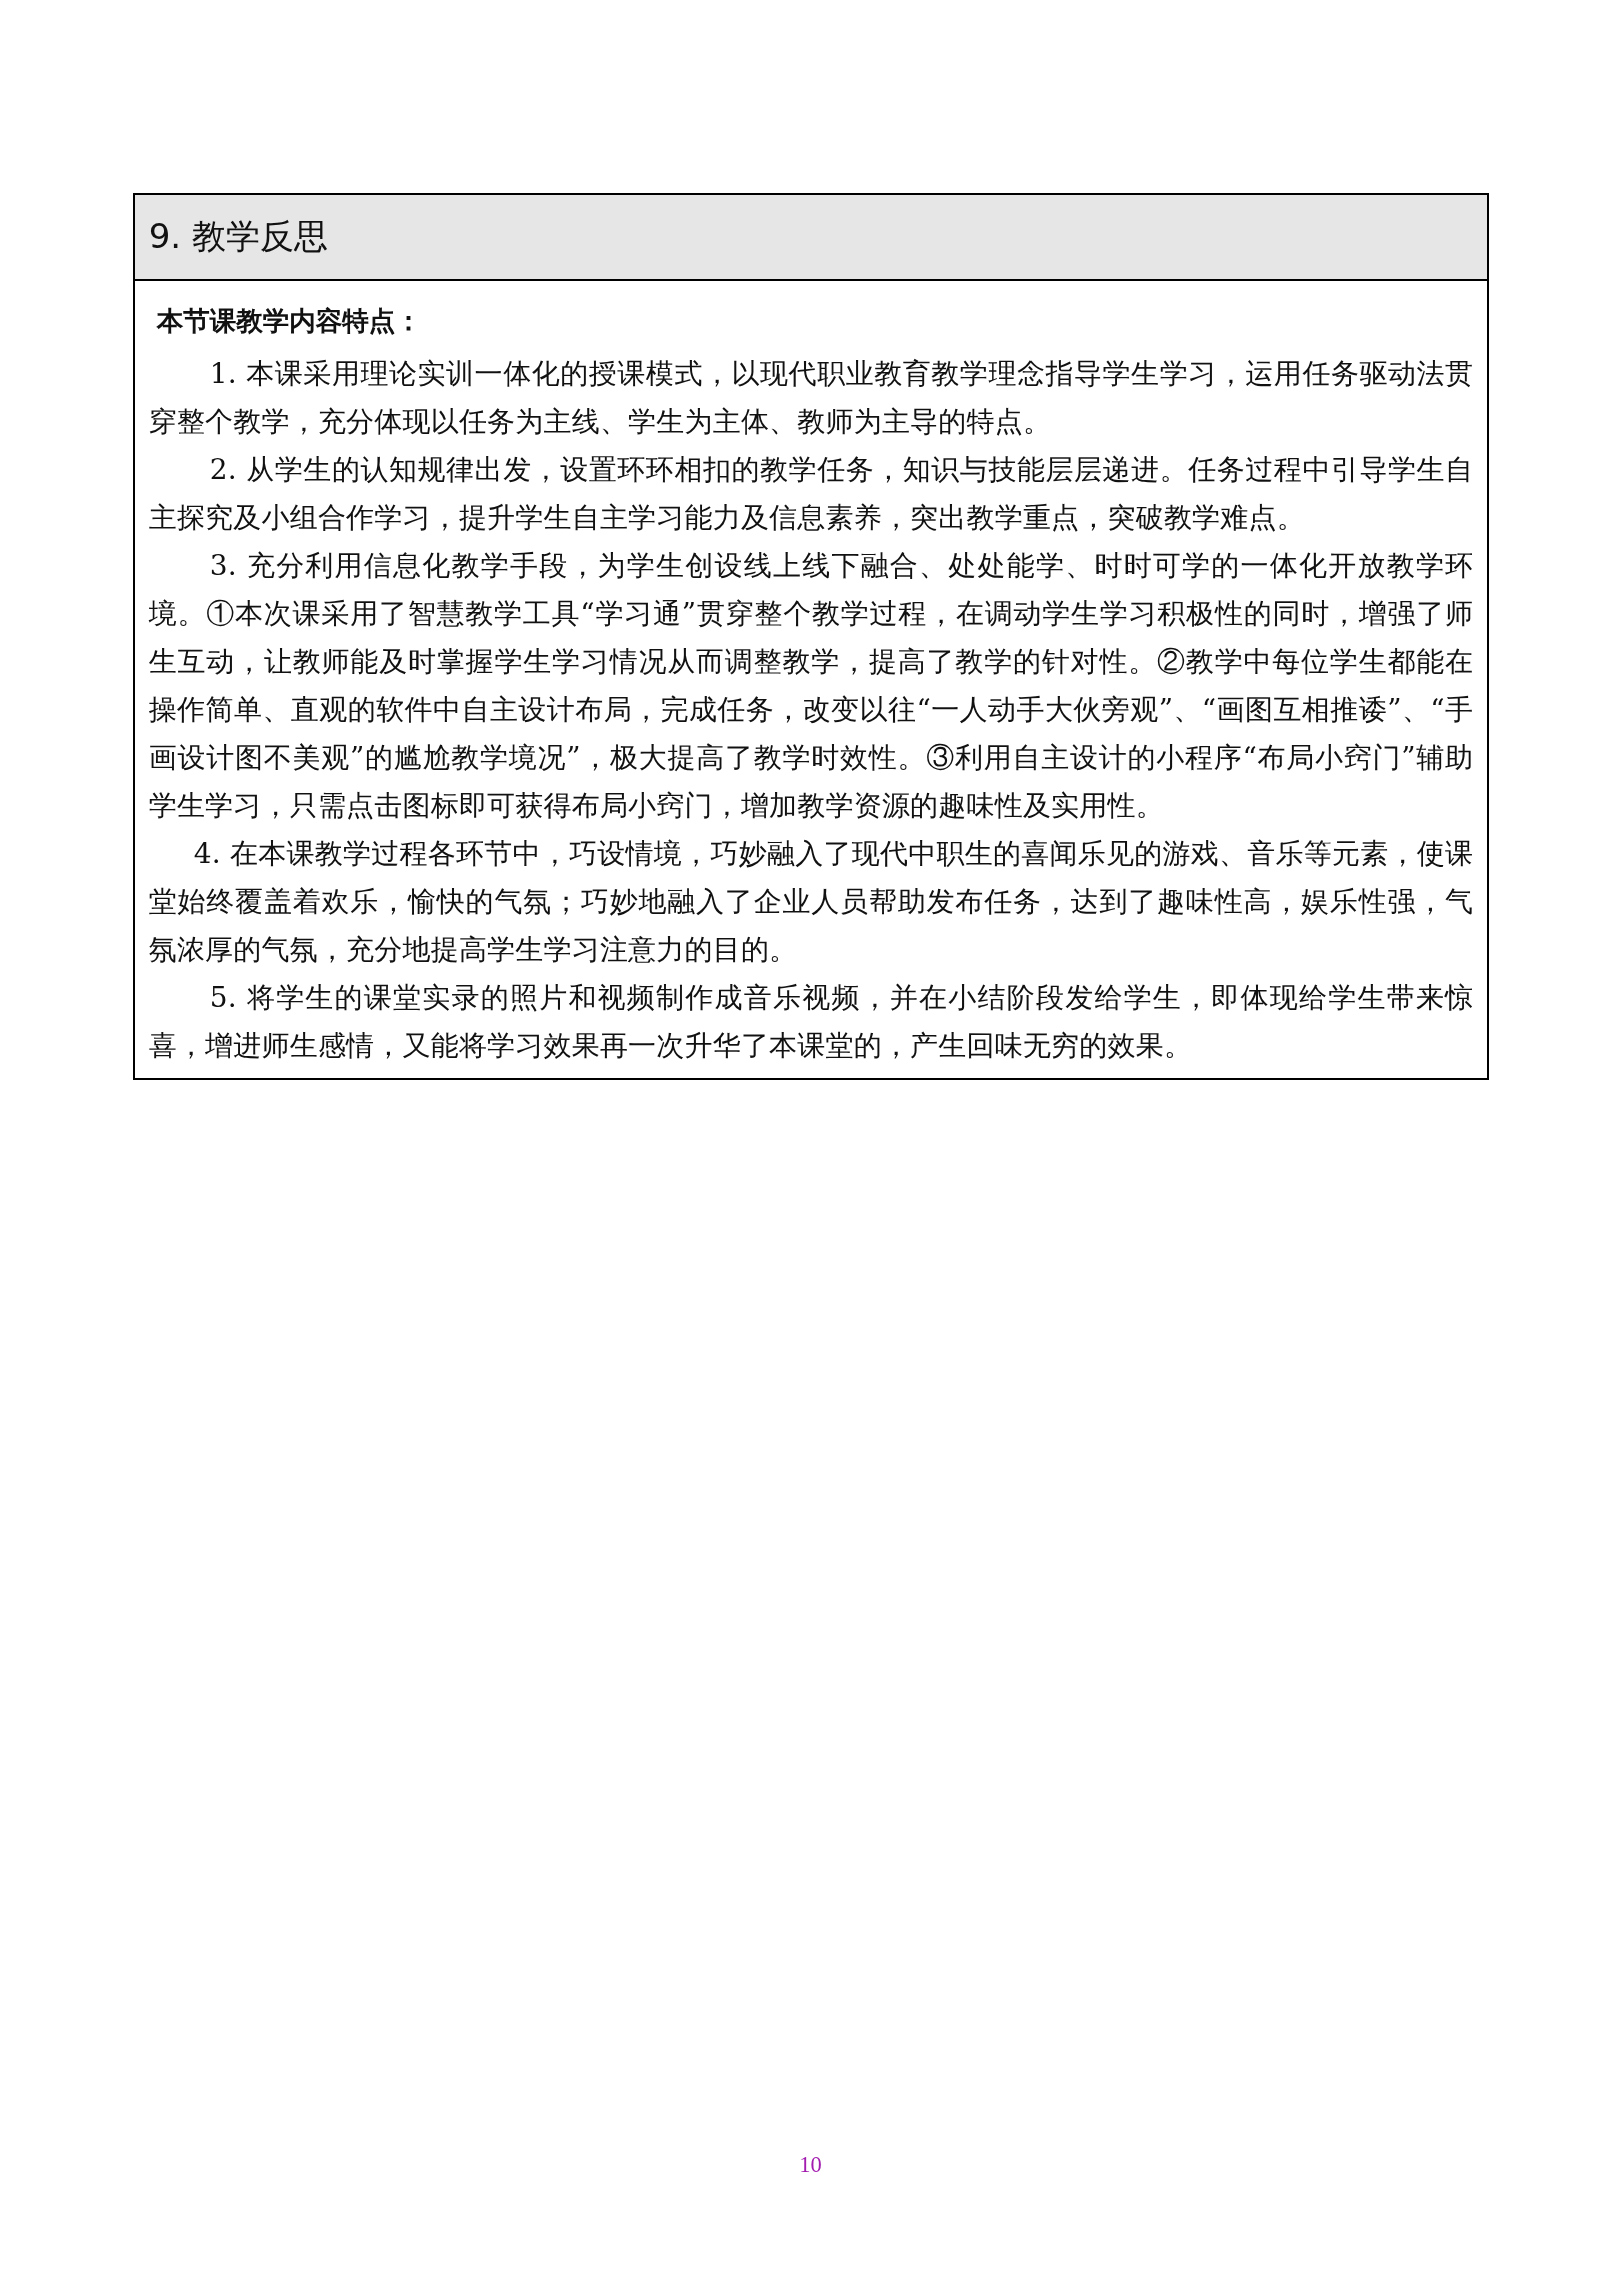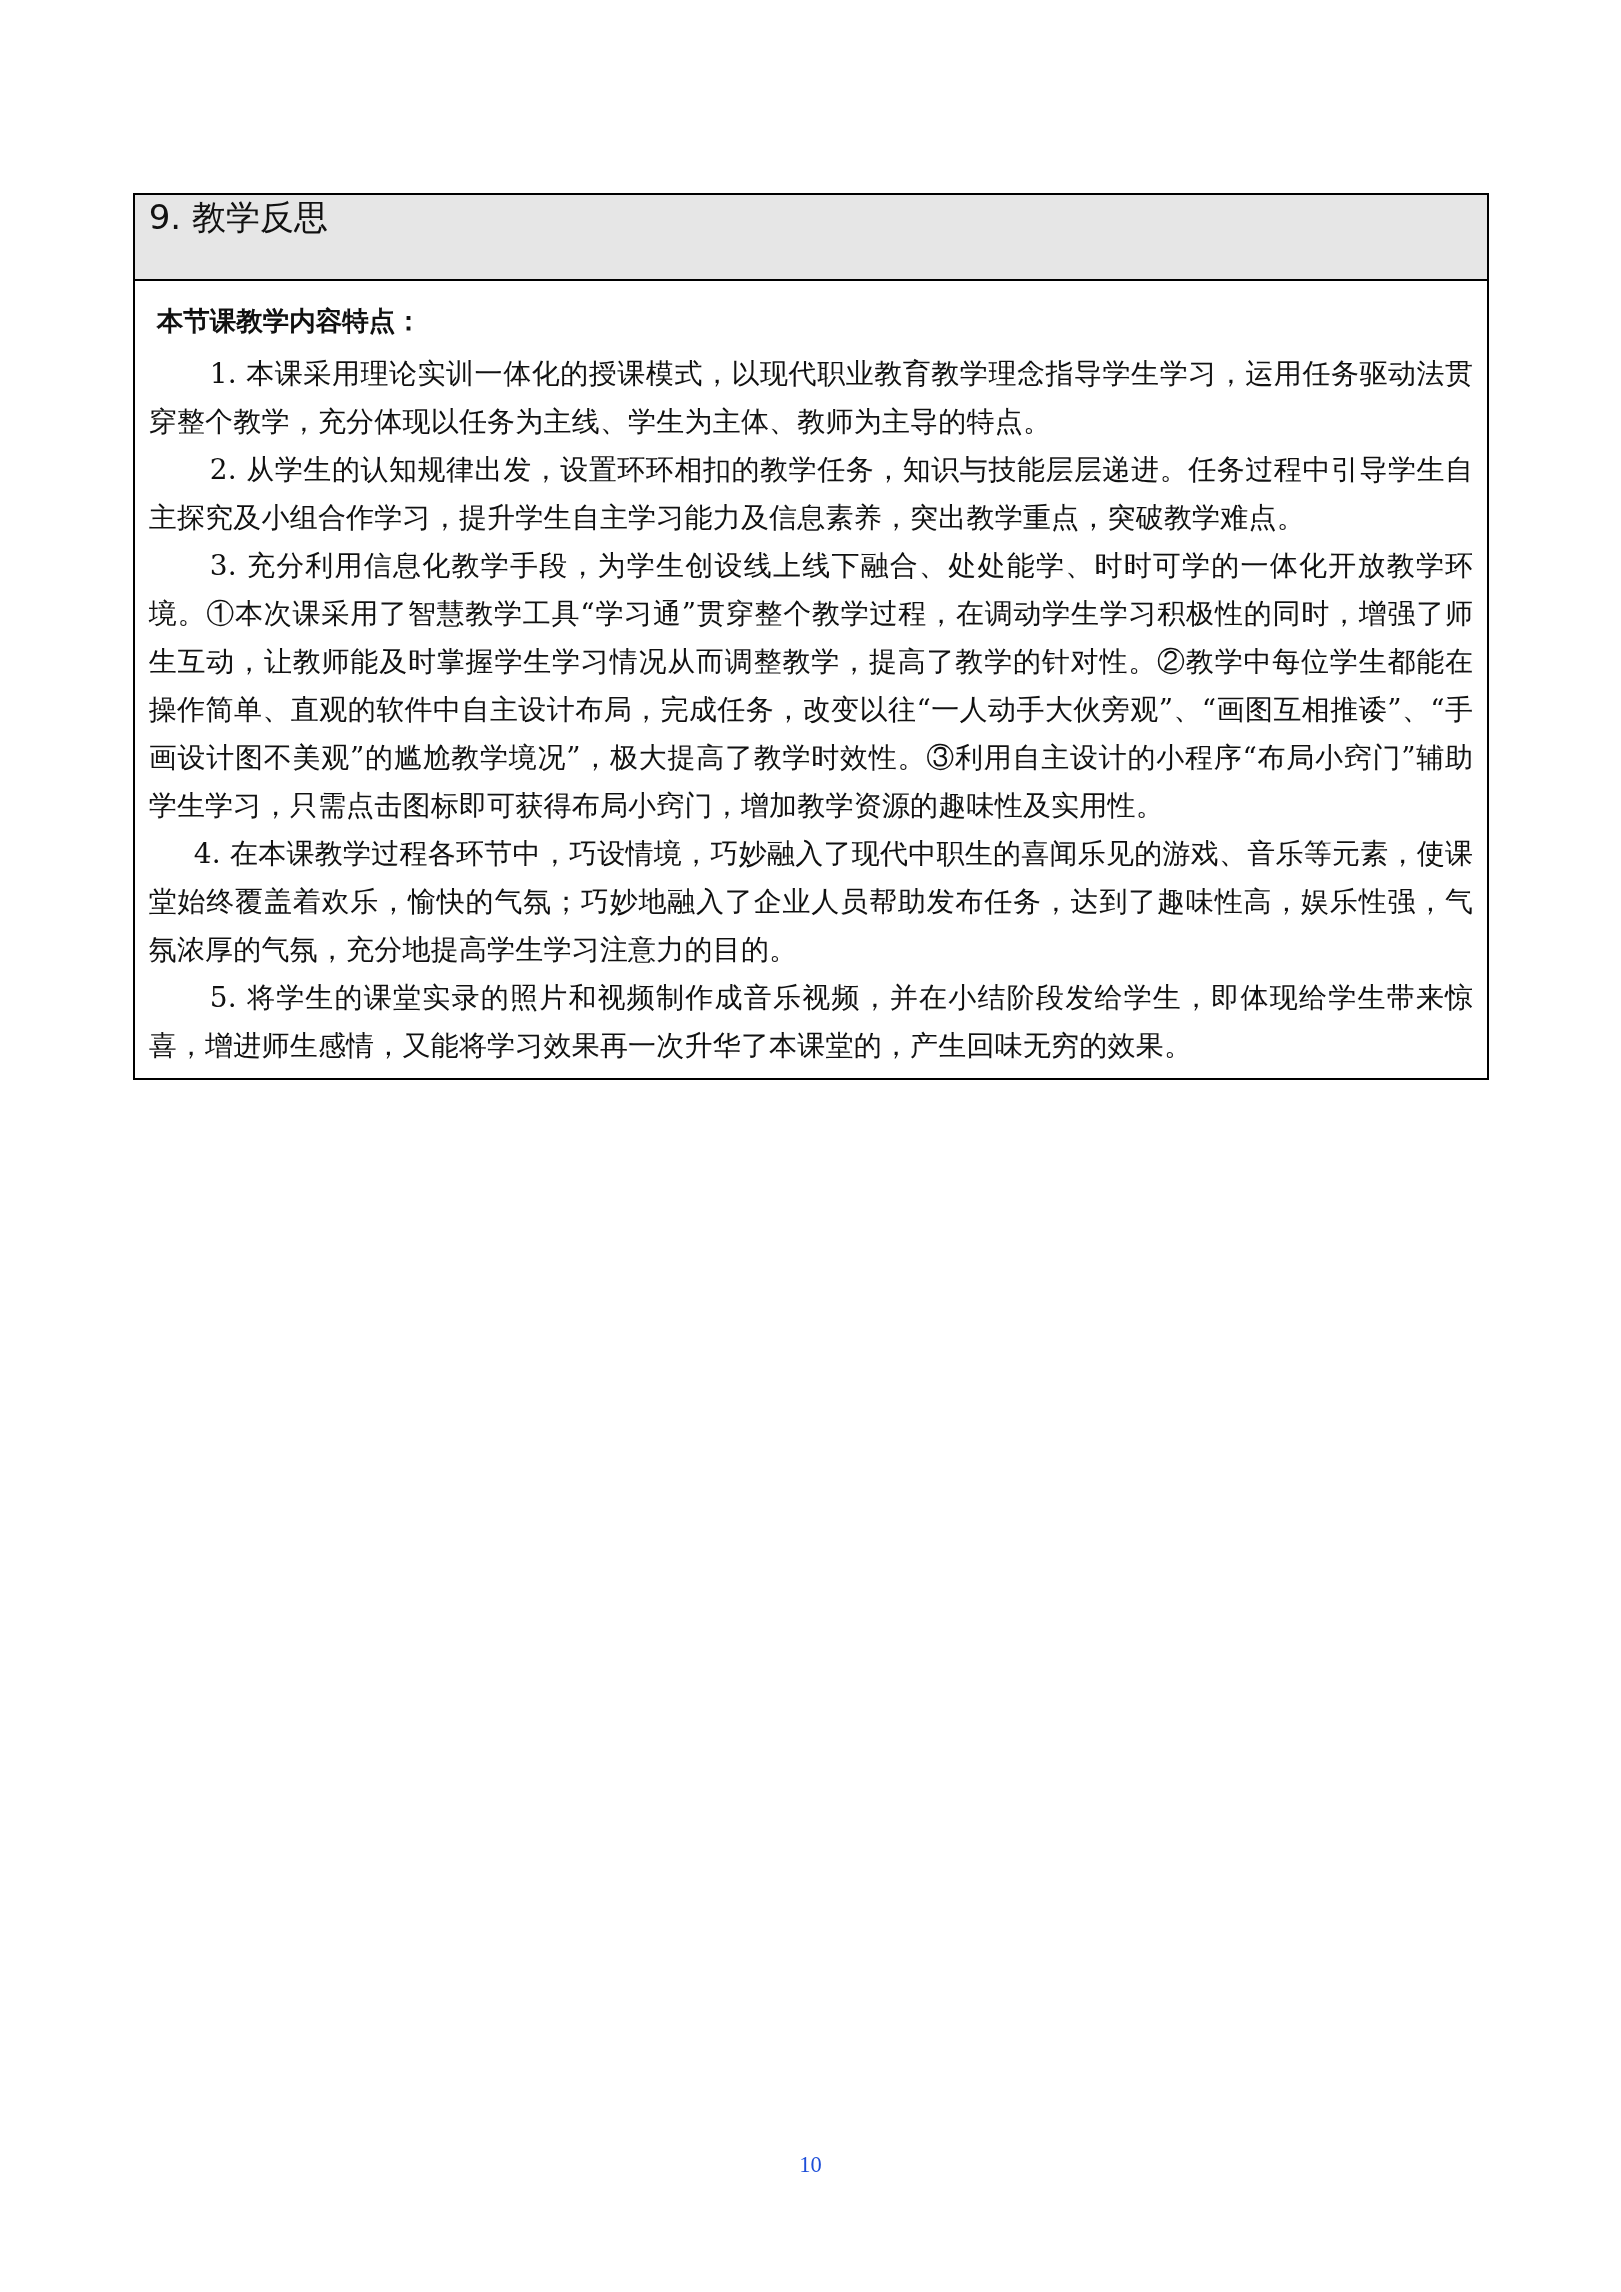--- a/index.html
+++ b/index.html
@@ -23,21 +23,21 @@
       border-bottom-width: 2.9px;
       box-sizing: border-box;
       border-collapse: collapse;
     }
     .section-header {
       height: 86px;
       background: #e6e6e6;
       border-bottom: 2px solid #000000;
       box-sizing: border-box;
       display: flex;
-      align-items: flex-start;
+      align-items: center;
       padding-left: 13.7px;
     }
     .section-title {
       font-family: "DejaVu Sans", "Liberation Sans", sans-serif;
       font-size: 34px;
       font-weight: normal;
       letter-spacing: 0px;
       color: #111;
     }
     .section-body {
@@ -63,21 +63,21 @@
       text-indent: 45px;
     }
     .page-number {
       position: absolute;
       left: 0;
       width: 1621px;
       top: 2152px;
       text-align: center;
       font-family: "Liberation Serif", "DejaVu Serif", serif;
       font-size: 22.5px;
-      color: #1d4ed8;
+      color: #a21caf;
     }
   </style>
 </head>
 <body>
 
 <div class="doc-table">
   <div class="section-header">
     <span class="section-title">9. 教学反思</span>
   </div>
   <div class="section-body">

